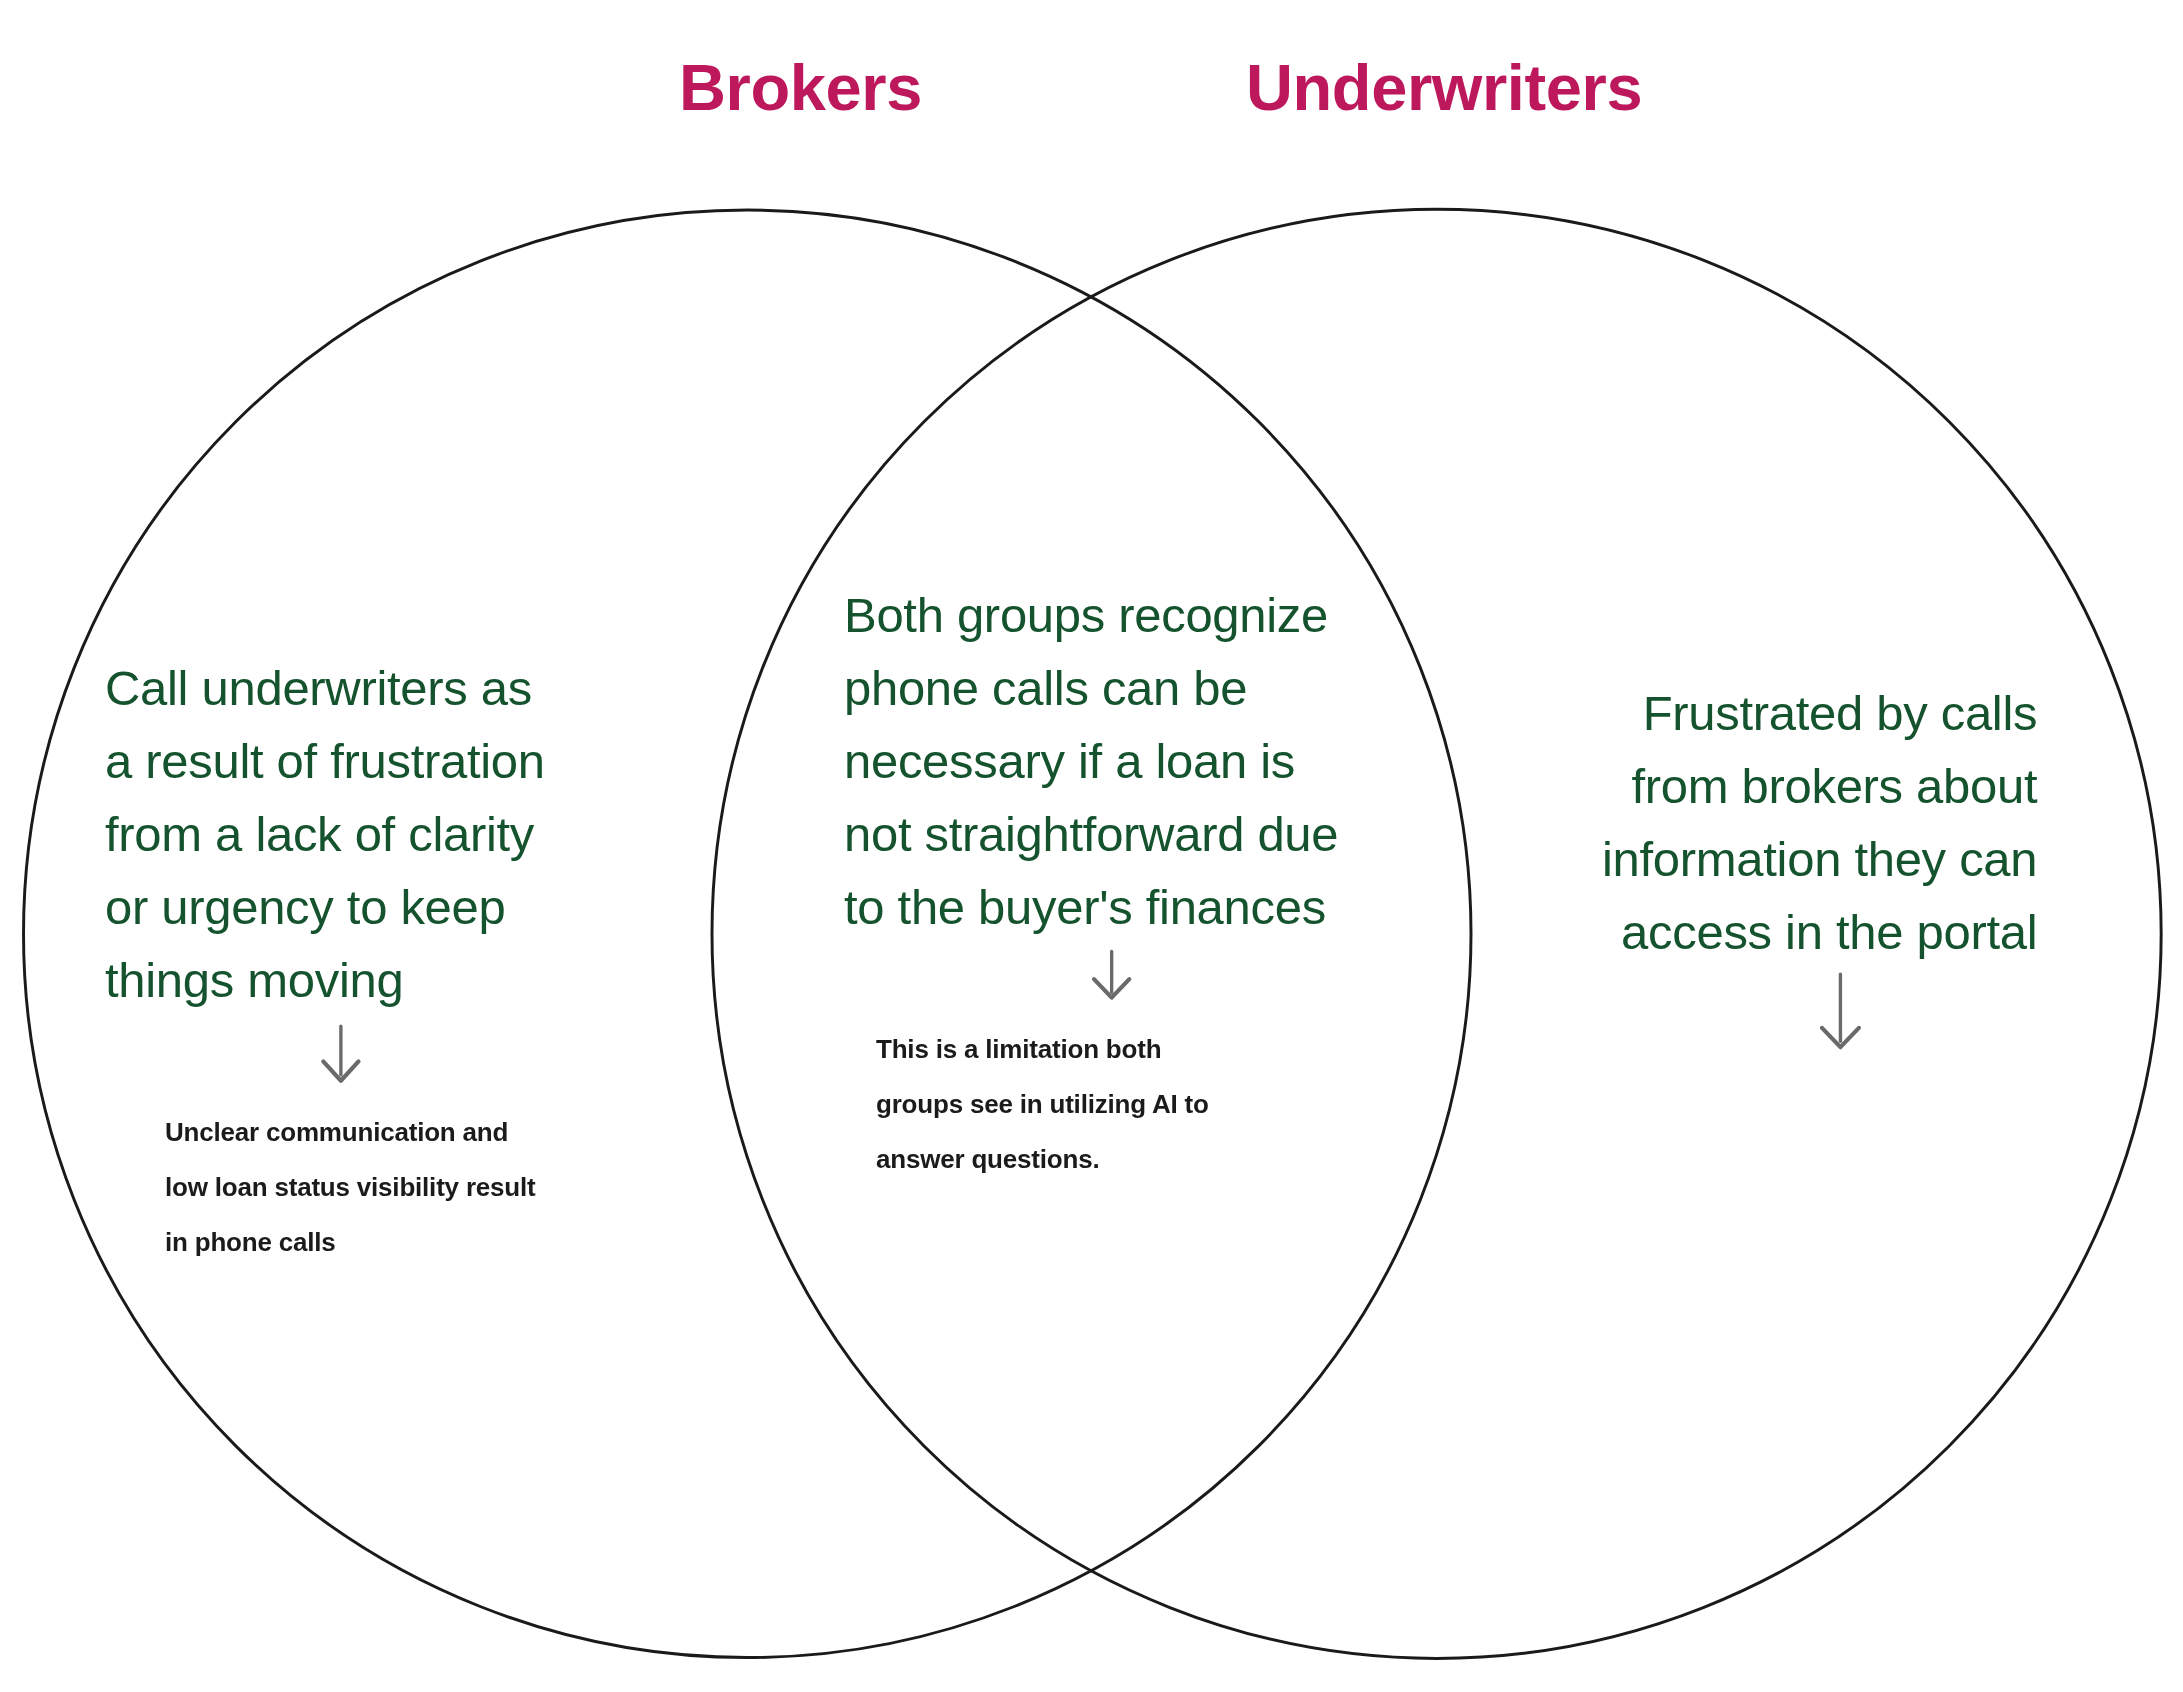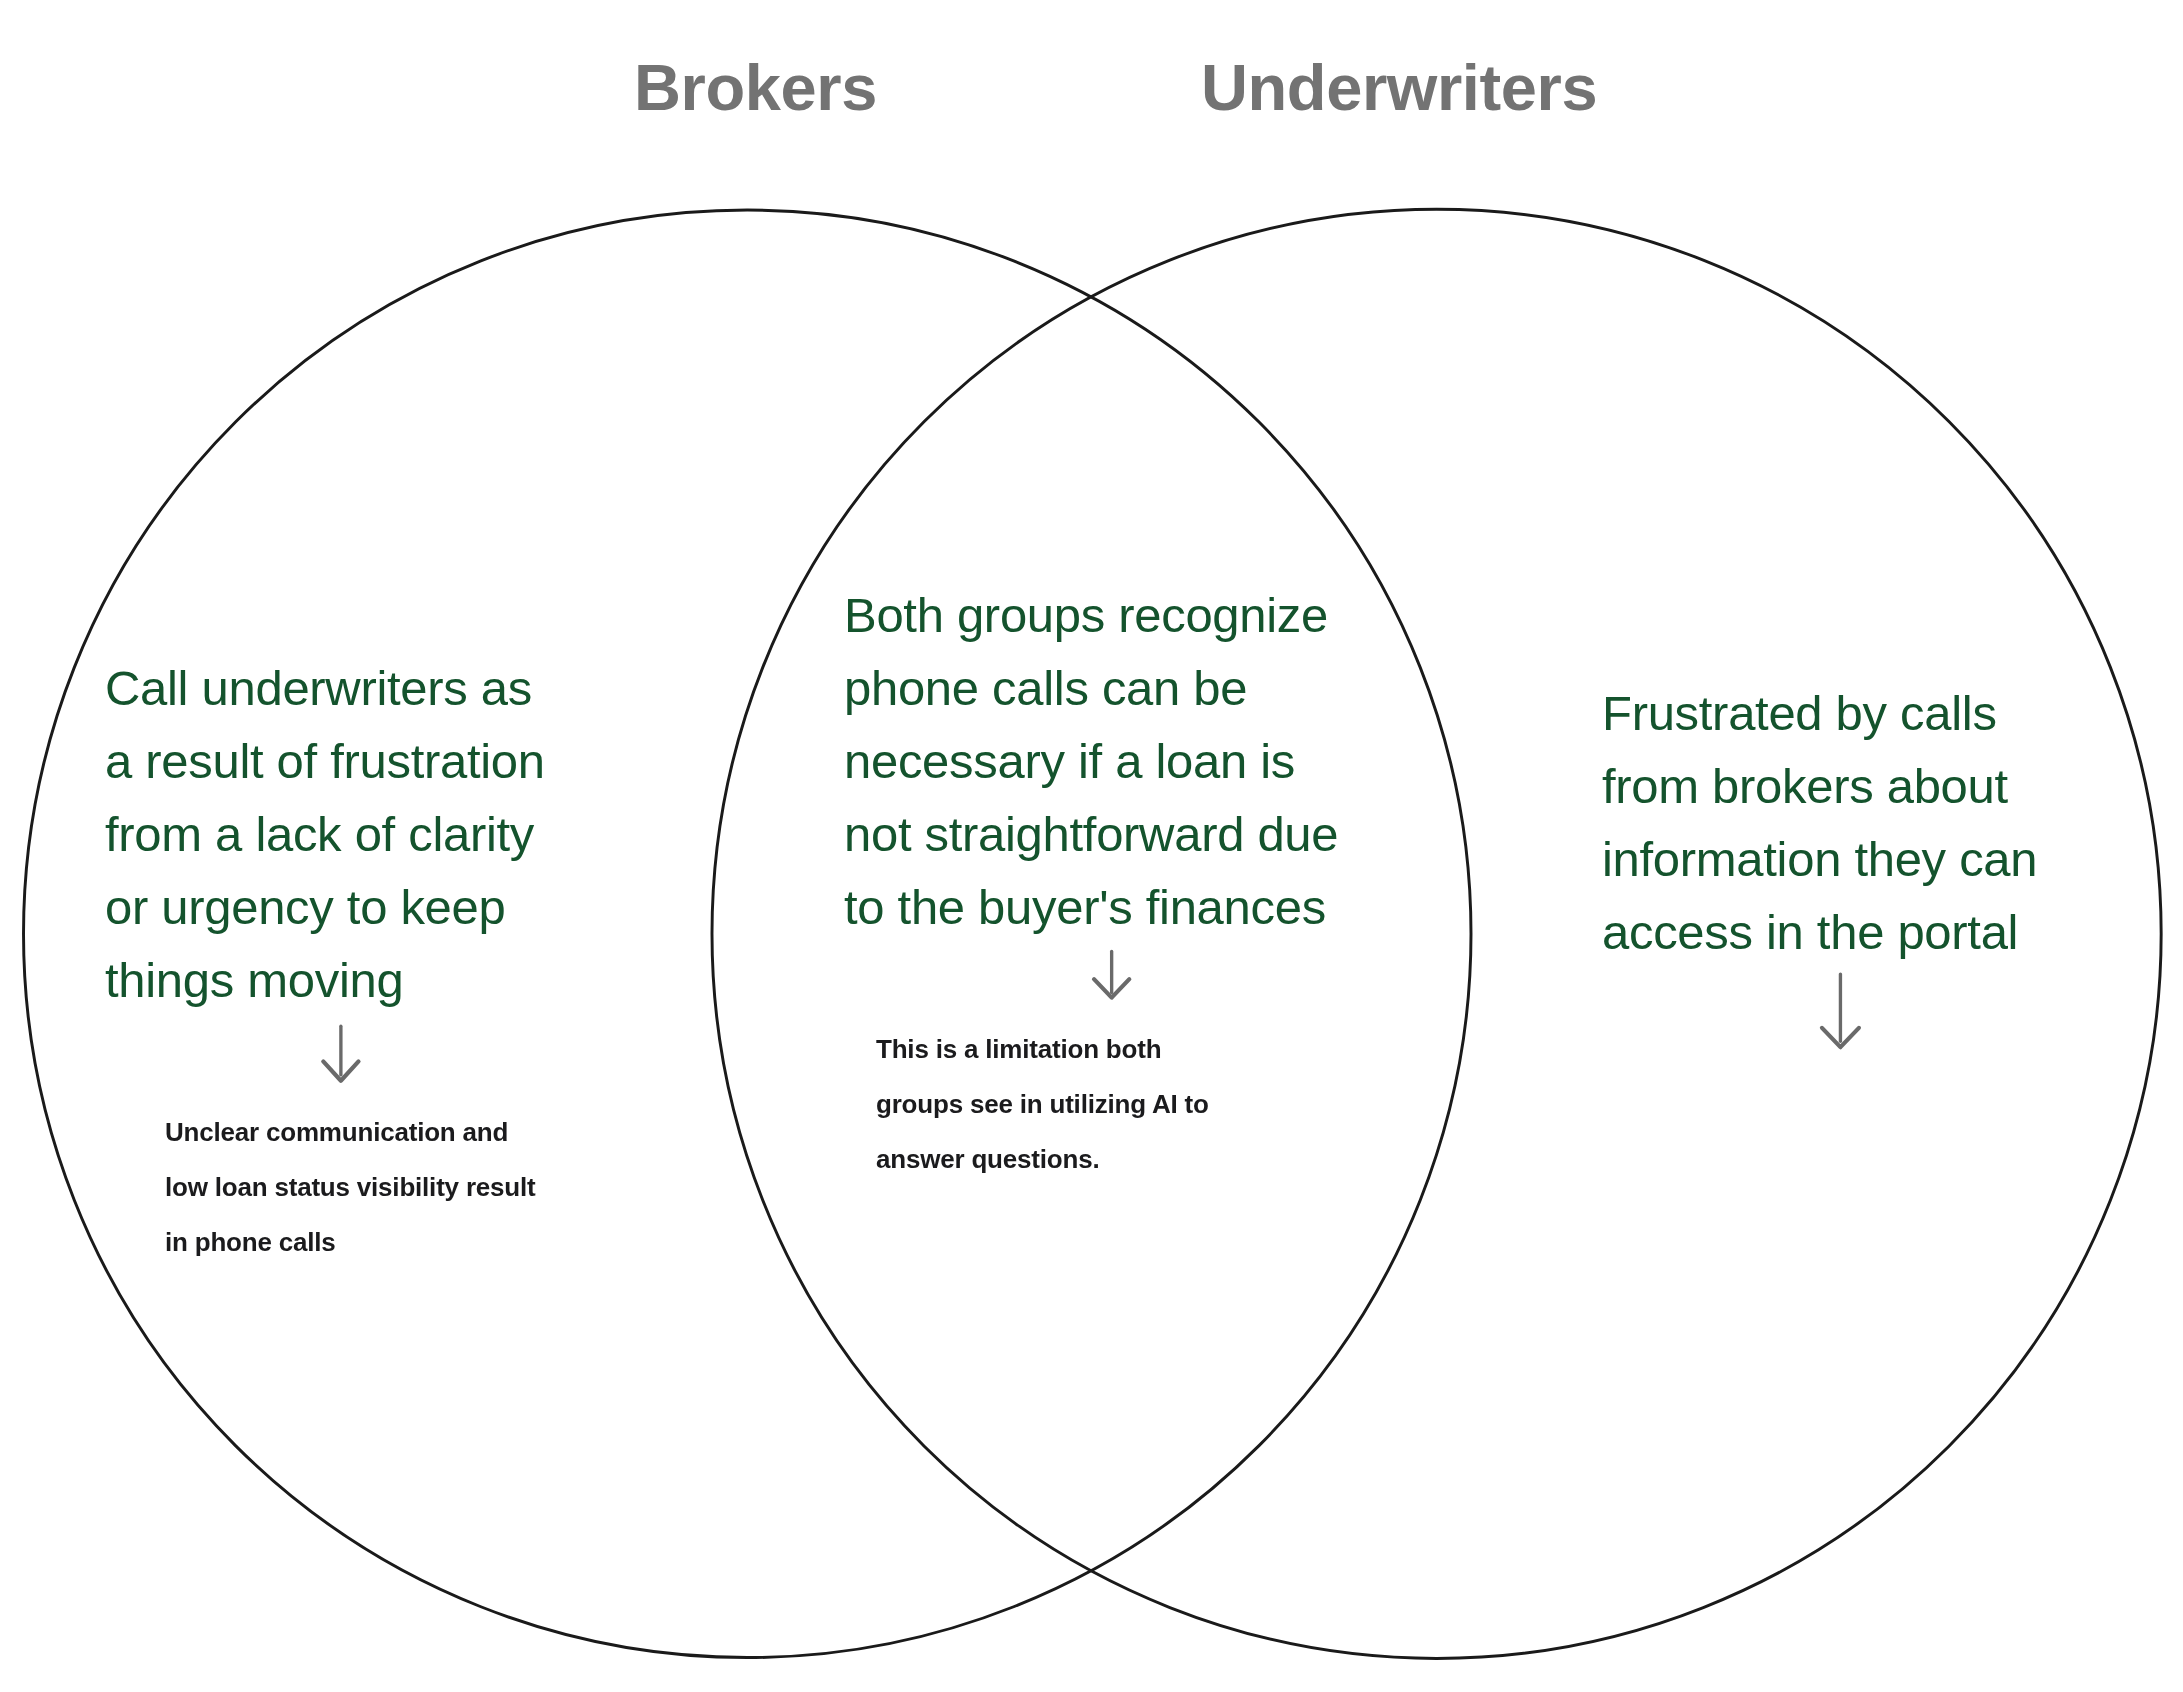--- a/index.html
+++ b/index.html
@@ -22,37 +22,38 @@
     top: 0;
     width: 2183px;
     height: 1693px;
   }
   .title {
     position: absolute;
     font-size: 65px;
     line-height: 65px;
     font-weight: 700;
     letter-spacing: -0.4px;
-    color: #737373;
+    color: #be185d;
     white-space: pre;
+    margin-left: 45px;
   }
   .title-left  { left: 634px;  top: 55px; }
   .title-right { left: 1201px; top: 55px; }
   .body-text {
     position: absolute;
     font-size: 49px;
     line-height: 73px;
     font-weight: 400;
     letter-spacing: -0.3px;
     color: #14532d;
     white-space: pre;
   }
   .body-left   { left: 105px;  top: 652px; }
   .body-middle { left: 844px; top: 579px; }
-  .body-right  { left: 1602px; top: 677px; }
+  .body-right  { left: 1602px; top: 677px; text-align: right; }
   .note-text {
     position: absolute;
     font-size: 26px;
     line-height: 55px;
     font-weight: 700;
     letter-spacing: -0.2px;
     color: #1b1b1d;
     white-space: pre;
   }
   .note-left   { left: 121px;  top: 1105px; margin-left: 44px; }

